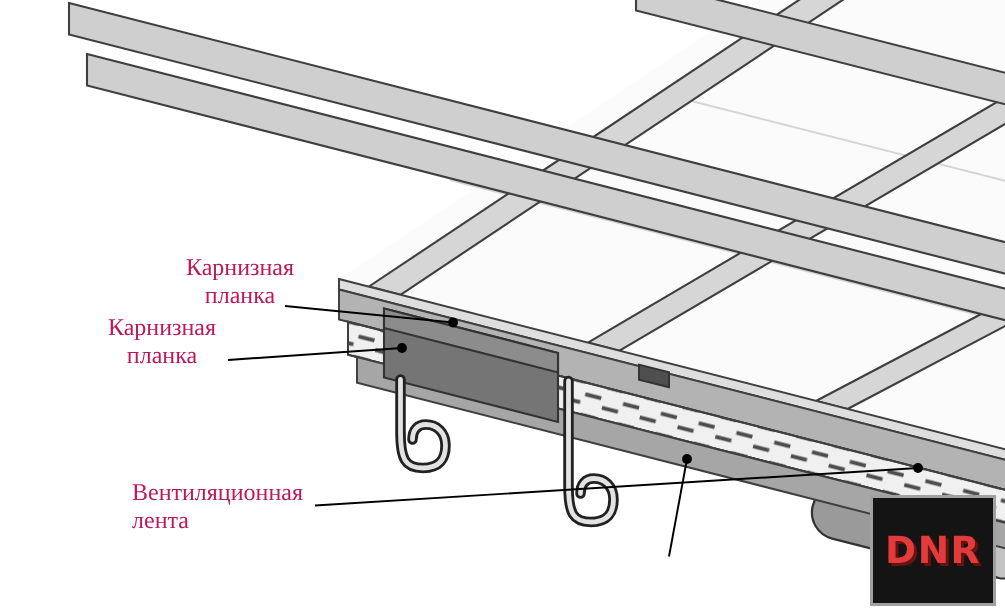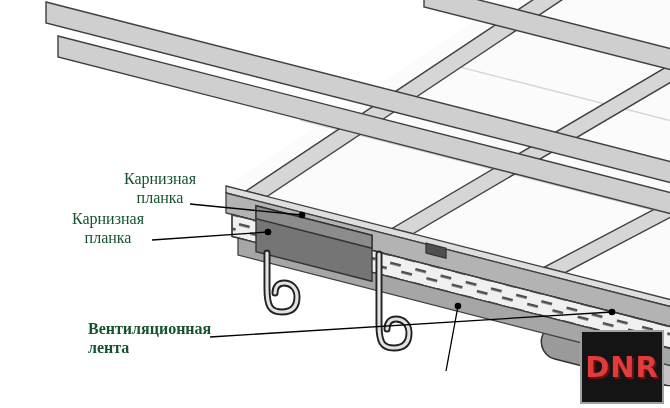--- a/index.html
+++ b/index.html
@@ -2,32 +2,32 @@
 <html><head>
 <meta charset="utf-8">
 <style>
   html,body{margin:0;padding:0;background:#ffffff;}
   #stage{
     position:relative;width:670px;height:408px;background:#ffffff;overflow:hidden;
     font-family:"Liberation Serif", serif;
   }
   #diagram-svg{position:absolute;left:0;top:0;}
   .diagram-label{
-    position:absolute;color:#14532d;font-size:16px;line-height:19px;
+    position:absolute;color:#be185d;font-size:16px;line-height:19px;
     white-space:pre-line;
   }
   #label-eaves-1{left:108px;top:169px;width:104px;text-align:center;}
   #label-eaves-2{left:56px;top:209px;width:104px;text-align:center;}
-  #label-vent{left:88px;top:319px;width:180px;text-align:left;font-weight:bold;}
+  #label-vent{left:88px;top:319px;width:180px;text-align:left;}
   #label-batten{left:328px;top:369px;white-space:nowrap;}
   #watermark{
     position:absolute;right:6px;bottom:4px;width:84px;height:74px;
     background:#141414;border:2px solid #a0a0a0;box-sizing:border-box;
     display:flex;flex-direction:column;align-items:center;justify-content:center;
-    font-family:"DejaVu Sans", sans-serif;font-weight:bold;font-size:29px;
+    font-family:"DejaVu Sans", sans-serif;font-weight:bold;font-size:25px;
     color:#e23b3b;letter-spacing:1px;line-height:1.05;
     text-shadow:2px 2px 0 #6b1111;
   }
 </style>
 </head>
 <body>
 
 <div id="stage">
 
   <svg id="diagram-svg" width="670" height="408" viewBox="0 0 670 408">

